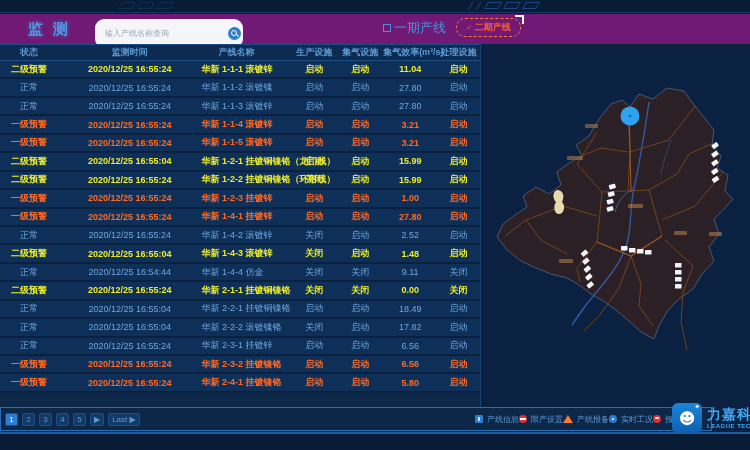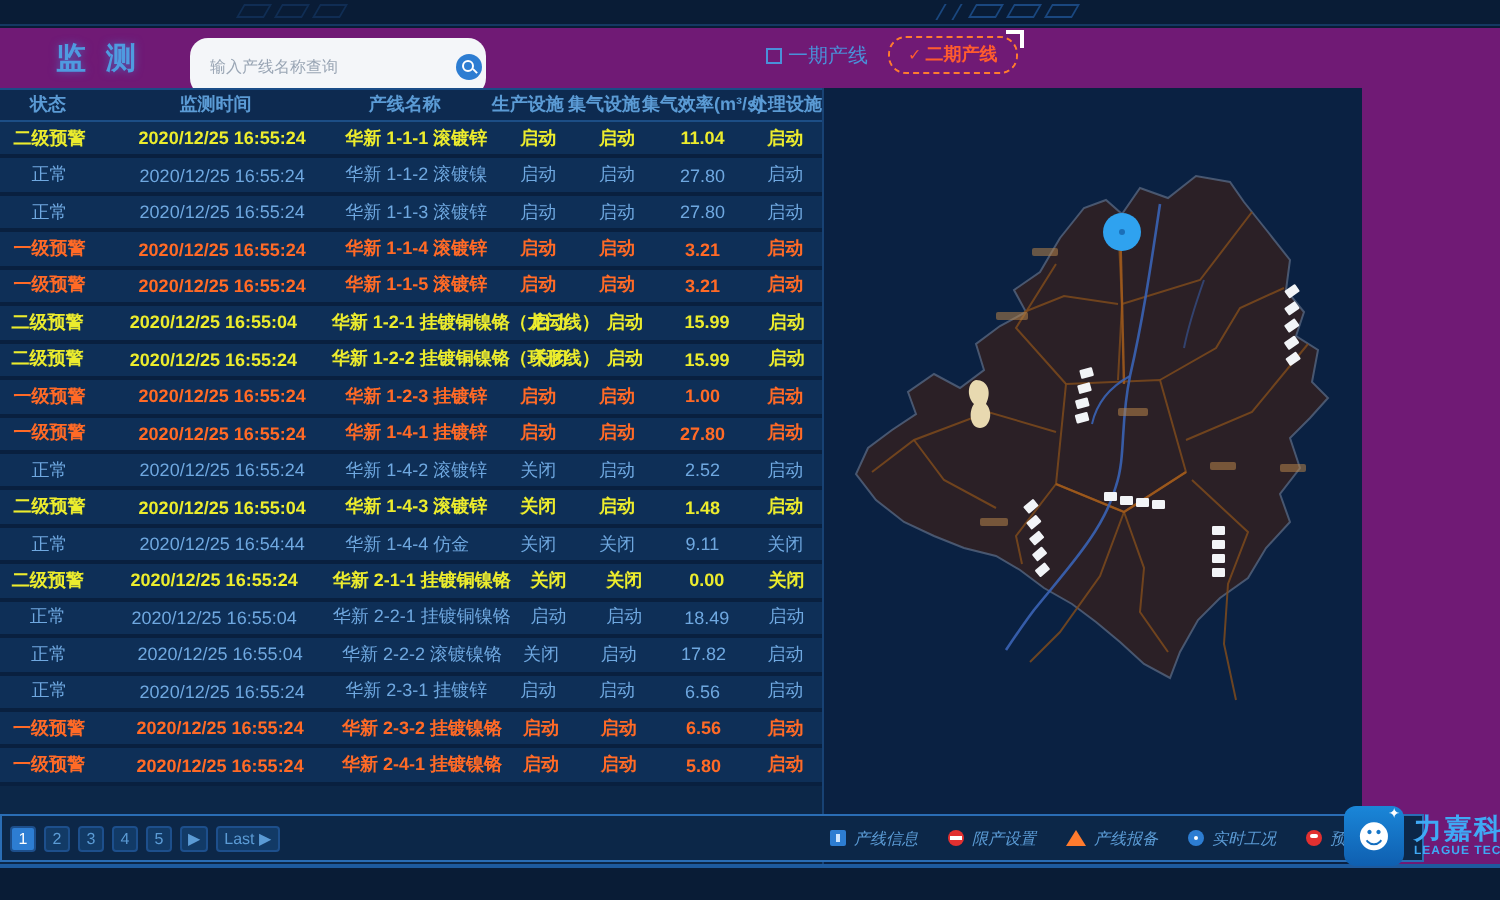--- a/index.html
+++ b/index.html
@@ -22,31 +22,31 @@
   .search-wrap{position:absolute;left:95px;top:5px;width:148px;height:29px;background:#f4f6f9;
     border-radius:9px;display:flex;align-items:center;padding:0 2px 0 8px;}
   .search-input{flex:1;border:none;outline:none;background:transparent;font-size:8px;color:#333;min-width:0;}
   .search-input::placeholder{color:#9aa6b5;}
   .search-btn{width:13px;height:13px;border-radius:50%;background:#2d7dd2;position:relative;flex:0 0 13px;cursor:pointer;}
   .search-btn::before{content:"";position:absolute;left:3px;top:3px;width:4px;height:4px;
     border:1px solid #fff;border-radius:50%;}
   .search-btn::after{content:"";position:absolute;left:8px;top:8px;width:3px;height:1px;
     background:#fff;transform:rotate(45deg);}
   .phase-group{position:absolute;left:383px;top:4px;display:flex;align-items:center;gap:10px;}
-  .phase1{display:flex;align-items:center;gap:3px;color:#4a90d9;font-size:10px;cursor:pointer;}
+  .phase1{display:flex;align-items:center;gap:3px;color:#4a90d9;font-size:13px;cursor:pointer;}
   .phase1 .cb{width:8px;height:8px;border:1px solid #4a90d9;background:transparent;}
   .phase2{position:relative;color:#ff5c2e;font-size:9px;font-weight:bold;border:1px dashed #ff7b2e;
     border-radius:9px;padding:2px 9px;cursor:pointer;}
   .phase2 .chk{margin-right:2px;font-size:8px;}
   .phase2::after{content:"";position:absolute;right:-4px;top:-4px;width:7px;height:7px;
     border-top:2px solid #fff;border-right:2px solid #fff;}
 
   
   .main{position:absolute;left:0;top:44px;width:750px;height:389px;display:flex;}
-  .left-panel{width:412px;height:100%;background:#0c2748;display:flex;flex-direction:column;
+  .left-panel{width:481px;height:100%;background:#0c2748;display:flex;flex-direction:column;
     border-right:1px solid rgba(40,100,170,.45);}
   .right-panel{width:269px;height:100%;position:relative;background:#0a2142;}
 
   
   .thead{display:flex;height:17px;align-items:center;border-top:1px solid rgba(40,110,190,.5);
     border-bottom:1px solid #1c4e86;background:#0d2a50;}
   .thead .th{font-size:9px;font-weight:bold;color:#5b9bd5;text-align:center;white-space:nowrap;}
   .tbody{flex:1;display:flex;flex-direction:column;}
   .trow{display:flex;align-items:center;height:18.45px;background:#0e2f57;
     border-bottom:2px solid #09203f;cursor:pointer;}
@@ -68,21 +68,21 @@
   .summary .val{color:#7fb6ea;margin-left:2px;}
 
   
   .bottom-bar{position:absolute;left:0;top:407px;width:712px;height:24px;background:#0c2748;
     border:1px solid #2a6db5;display:flex;align-items:center;padding:0 8px;}
   .pager{display:flex;align-items:center;gap:4px;margin-left:-4px;}
   .page-btn{min-width:13px;height:13px;padding:0 3px;display:flex;align-items:center;justify-content:center;
     background:#123a66;border:1px solid #1d4f8c;border-radius:2px;color:#5b9bd5;font-size:8px;cursor:pointer;}
   .page-btn.active{background:#2d7dd2;color:#fff;}
   .page-btn.wide{min-width:22px;}
-  .legend{margin-left:auto;display:flex;align-items:center;gap:15px;padding-right:6px;font-style:italic;}
+  .legend{margin-left:auto;display:flex;align-items:center;padding-right:6px;}
   .legend-item{display:flex;align-items:center;gap:4px;font-size:8px;color:#5b9bd5;cursor:pointer;white-space:nowrap;}
   .ic{display:inline-block;width:8px;height:8px;flex:0 0 auto;}
   .ic-info{background:#2d7dd2;border-radius:1px;position:relative;}
   .ic-info::after{content:"";position:absolute;left:3px;top:2px;width:2px;height:4px;background:#cfe6ff;}
   .ic-limit{background:#e23030;border-radius:50%;position:relative;}
   .ic-limit::after{content:"";position:absolute;left:1px;top:3px;width:6px;height:2px;background:#fff;}
   .ic-report{width:0;height:0;border-left:5px solid transparent;border-right:5px solid transparent;
     border-bottom:8px solid #ff7b2e;background:none;}
   .ic-realtime{background:#2d7dd2;border-radius:50%;position:relative;}
   .ic-realtime::after{content:"";position:absolute;left:3px;top:3px;width:2px;height:2px;background:#fff;border-radius:50%;}

